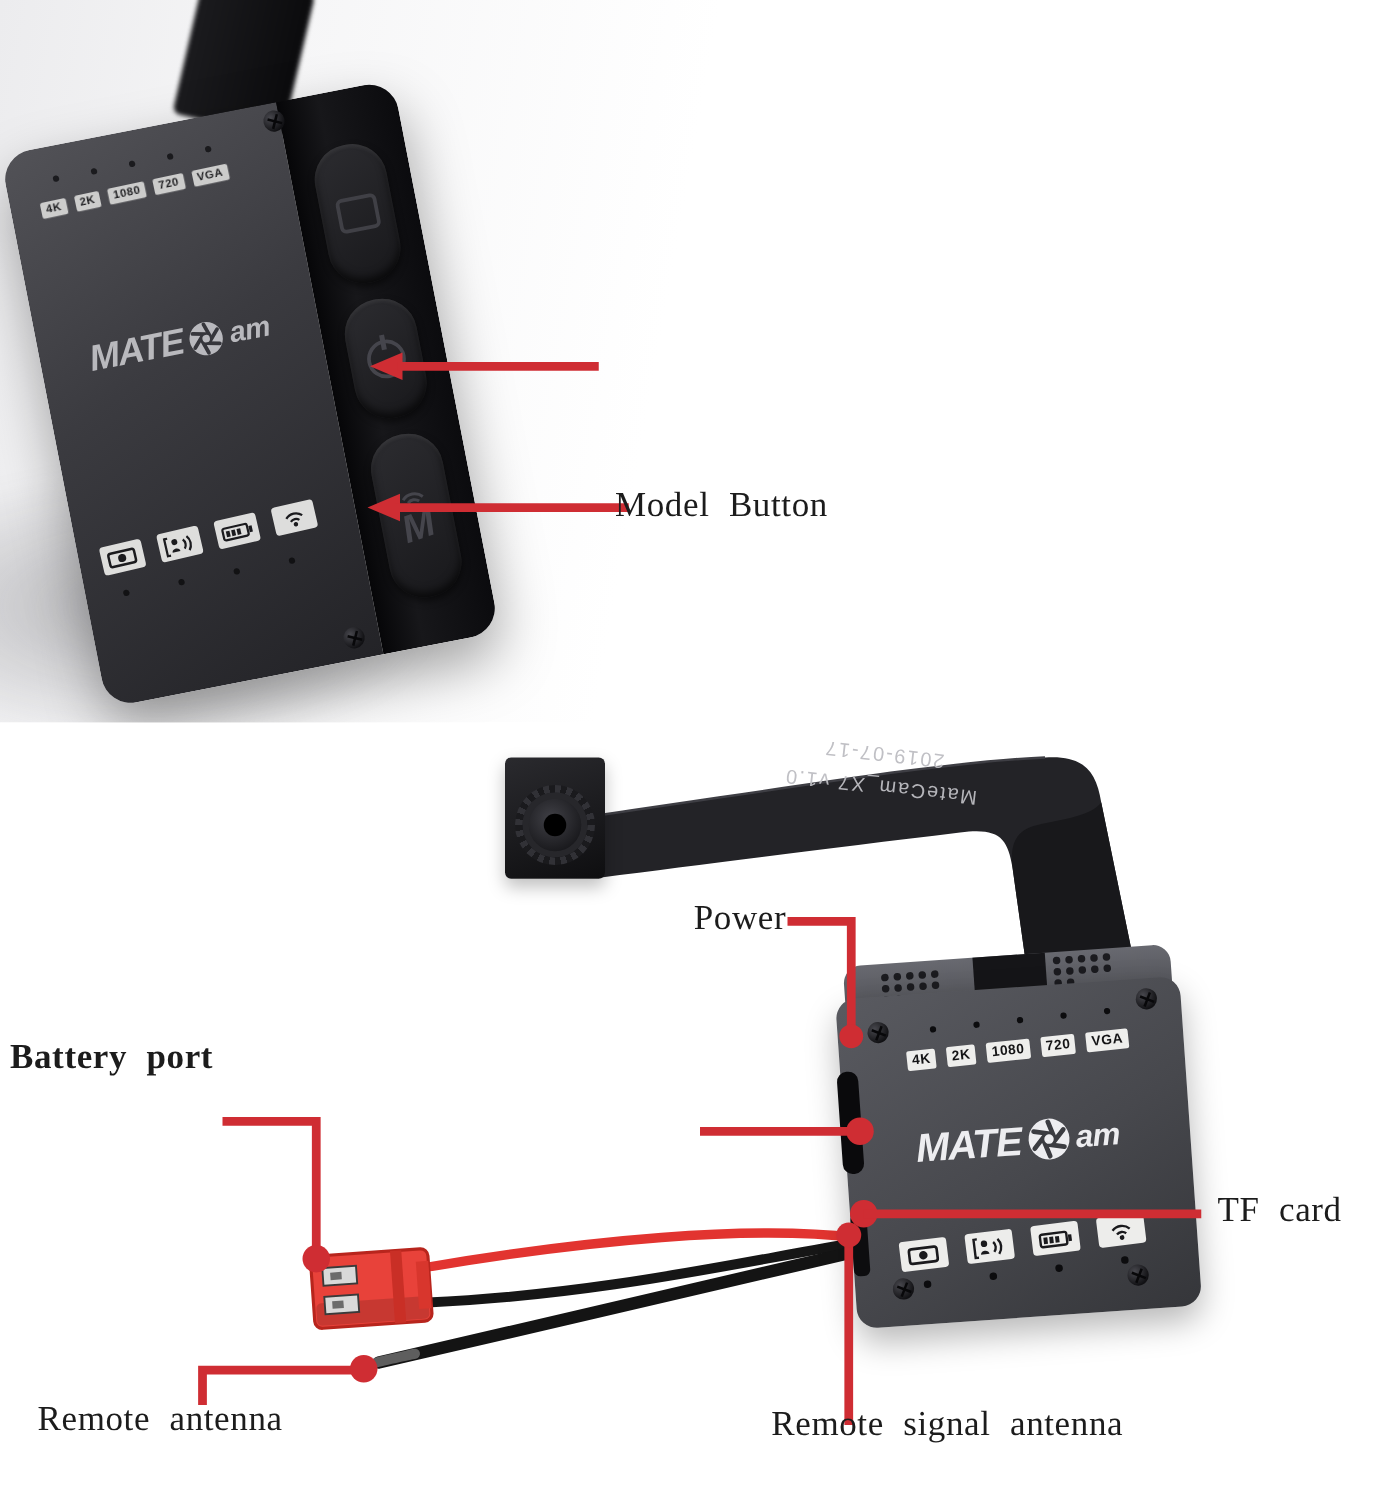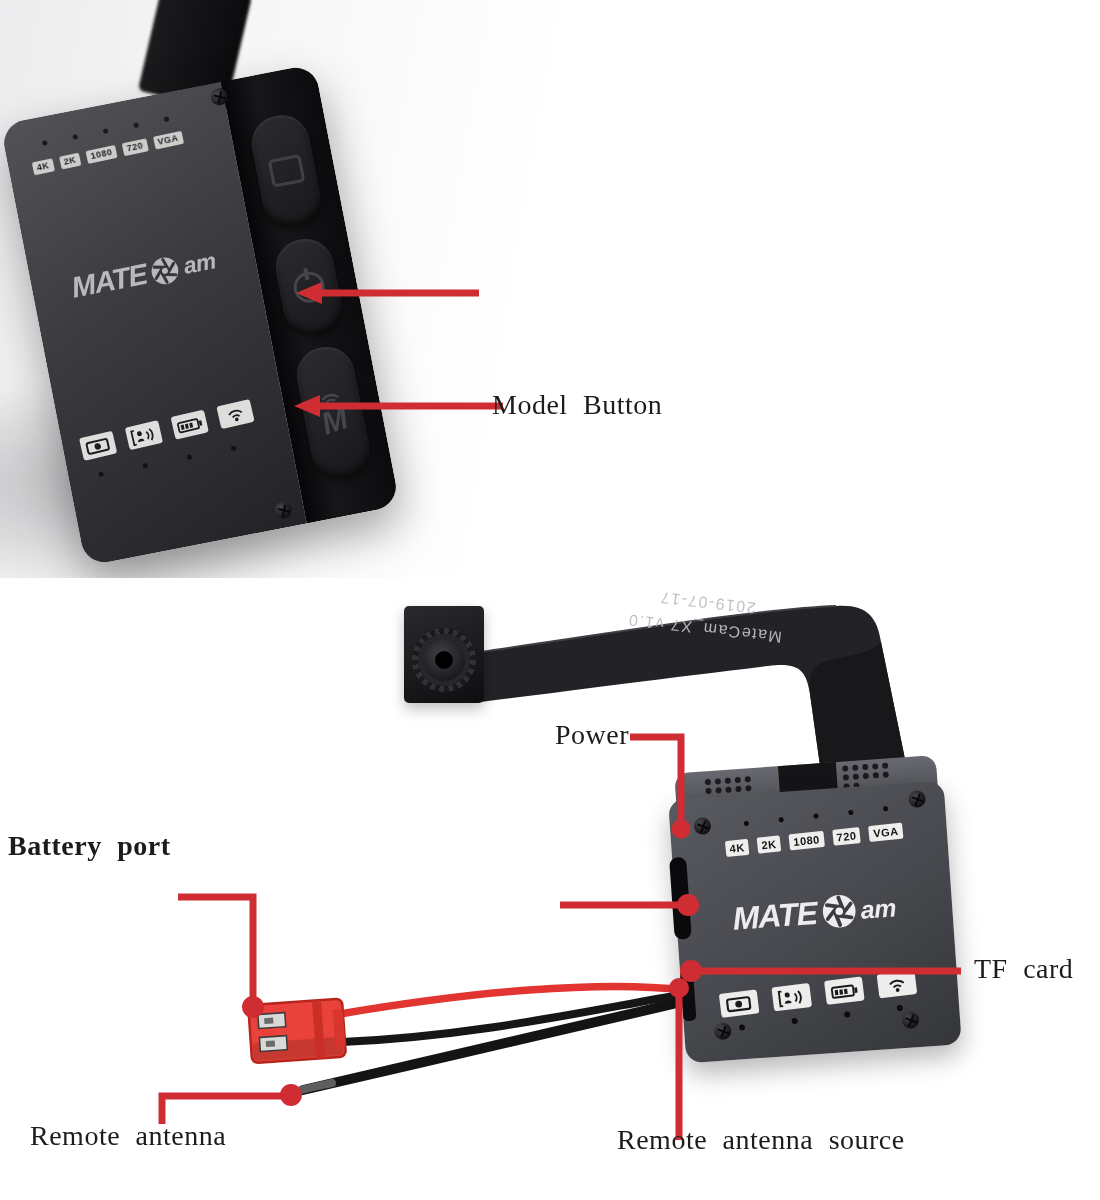--- a/index.html
+++ b/index.html
@@ -394,15 +394,15 @@
       <line x1="679" y1="1140" x2="679" y2="992"></line>
       <circle cx="679" cy="988" r="10" stroke="none"></circle>
     </g>
   </svg>
 
   <div class="call-label" style="left:492px;top:389px;">Model Button</div>
   <div class="call-label" style="left:555px;top:719px;">Power</div>
   <div class="call-label" style="left:8px;top:830px;font-weight:bold;">Battery port</div>
   <div class="call-label" style="left:974px;top:953px;">TF card</div>
   <div class="call-label" style="left:8px;top:1120px;margin-left:22px;">Remote antenna</div>
-  <div class="call-label" style="left:617px;top:1124px;">Remote antenna source</div>
+  <div class="call-label" style="left:617px;top:1124px;">Remote signal antenna</div>
 
 </div>
 
 </body></html>

